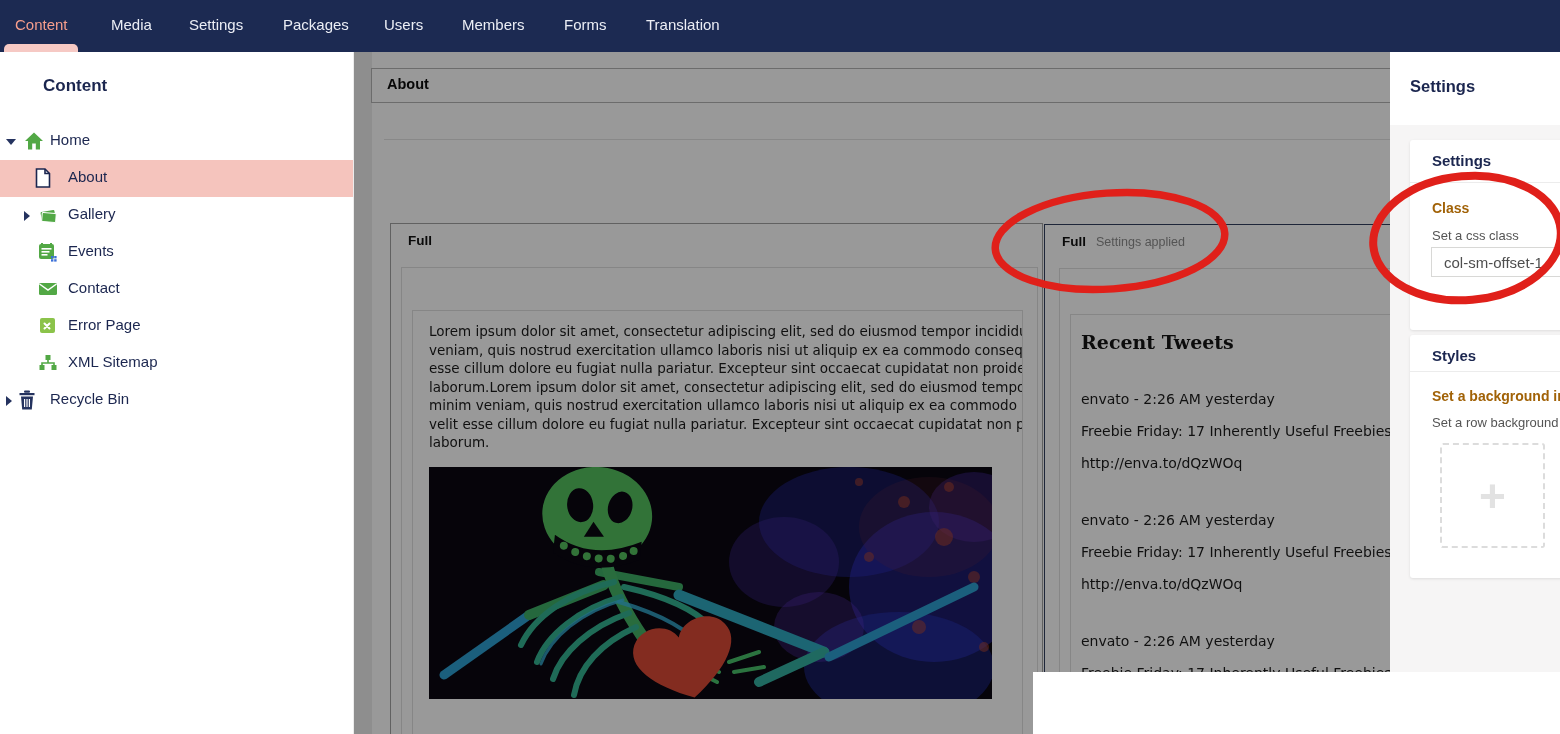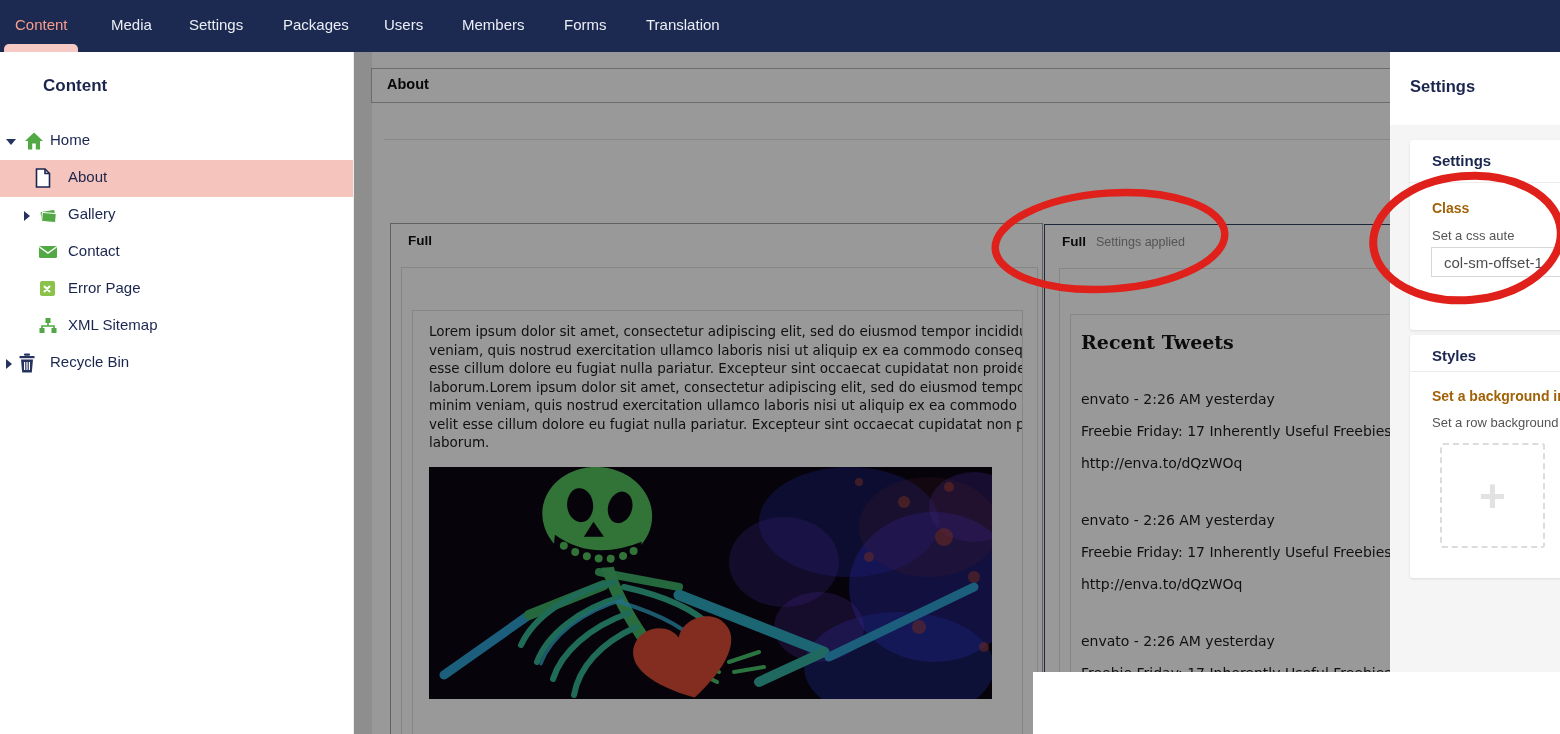--- a/index.html
+++ b/index.html
@@ -231,20 +231,39 @@
 
       <div class="trow">
         <span class="caret-right" style="left:24px"></span>
         <svg class="ticon" style="left:38px" viewBox="0 0 20 20">
           <rect x="3" y="6" width="14" height="9" rx="1" fill="#52a845" transform="rotate(-10 10 10)"></rect>
           <rect x="4" y="8" width="14" height="9" rx="1" fill="#52a845" stroke="#fff" stroke-width="1" transform="rotate(4 11 12)"></rect>
         </svg>
         <span class="tlabel" style="left:68px">Gallery</span>
       </div>
 
+      <div class="trow">
+        <svg class="ticon" style="left:38px" viewBox="0 0 20 20">
+          <rect x="1" y="2" width="15" height="15" rx="2" fill="#52a845"></rect>
+          <rect x="3" y="1" width="2" height="3" fill="#52a845"></rect>
+            <rect x="12" y="1" width="2" height="3" fill="#52a845"></rect>
+          <g fill="#fff">
+              <rect x="3.5" y="6" width="10" height="1.6"></rect>
+              <rect x="3.5" y="9" width="8" height="1.6"></rect>
+              <rect x="3.5" y="12" width="6" height="1.6"></rect>
+            </g>
+          <g fill="#3a6fd8">
+              <rect x="13" y="14" width="2.4" height="2.4"></rect>
+              <rect x="16.2" y="14" width="2.4" height="2.4"></rect>
+              <rect x="13" y="17.2" width="2.4" height="2.4"></rect>
+              <rect x="16.2" y="17.2" width="2.4" height="2.4"></rect>
+            </g>
+        </svg>
+        <span class="tlabel" style="left:68px">Events</span>
+      </div>
 
 
       <div class="trow">
         <svg class="ticon" style="left:38px" viewBox="0 0 20 20">
           <rect x="1" y="4" width="18" height="12" rx="1.5" fill="#52a845"></rect>
           <path d="M1.5 5 L10 11 L18.5 5" fill="none" stroke="#fff" stroke-width="1.5"></path>
         </svg>
         <span class="tlabel" style="left:68px">Contact</span>
       </div>
 
@@ -288,21 +307,21 @@
 
   <div class="settings-panel">
     <div class="sp-header">
       <span>Settings</span>
     </div>
 
     <div class="card" style="top:88px;height:190px">
       <div class="card-h">Settings</div>
       <div class="card-div" style="top:42px"></div>
       <div class="f-label" style="top:60px">Class</div>
-      <div class="f-hint" style="top:88px">Set a css aute</div>
+      <div class="f-hint" style="top:88px">Set a css class</div>
       <input class="f-input" style="top: 107px;" type="text" value="col-sm-offset-1">
     </div>
 
     <div class="card" style="top:283px;height:243px">
       <div class="card-h">Styles</div>
       <div class="card-div" style="top:36px"></div>
       <div class="f-label" style="top:53px">Set a background image</div>
       <div class="f-hint" style="top:80px">Set a row background</div>
       <div class="uploader" style="top:108px">
         <div class="plus">+</div>

